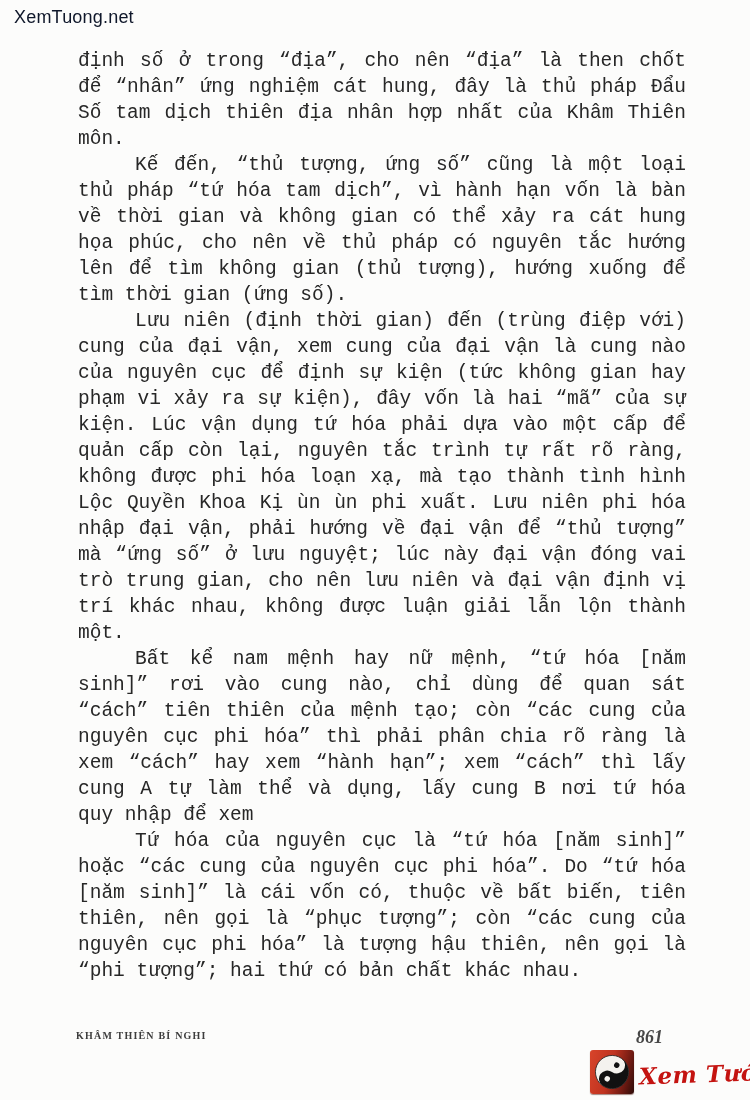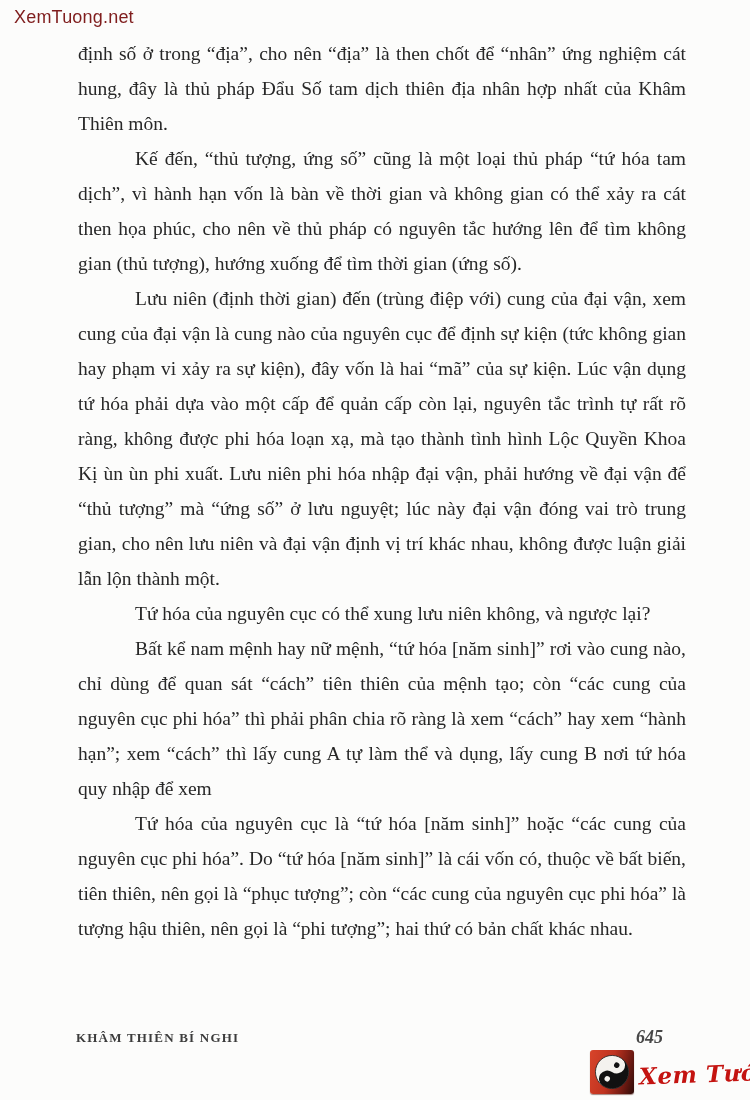--- a/index.html
+++ b/index.html
@@ -12,39 +12,40 @@
   }
   .page{
     position:absolute;inset:0;
     background:#fcfcfb;
   }
   
   .watermark-top{
     position:absolute;left:14px;top:7px;
     font-family:"Liberation Sans", sans-serif;
     font-size:18px;
-    color:#7f1d1d;
+    color:#0f172a;
     letter-spacing:0.2px;
   }
   
   .body-text{
-    position:absolute;left:78px;top:36px;width:608px;
+    position:absolute;left:78px;top:48px;width:608px;
     font-size:19.5px;
-    line-height:35px;
+    line-height:26px;
     color:#272727;
     text-align:justify;
     text-rendering:optimizeLegibility;
+    font-family:Liberation Mono, monospace;
   }
   .body-text p{margin:0;padding:0;}
   .body-text p.indent{text-indent:57px;}
   .body-text p.qlabel{text-indent:57px;font-weight:bold;}
   
   .footer-title{
     position:absolute;left:76px;top:1030px;
-    font-size:13px;font-weight:bold;
+    font-size:10px;font-weight:bold;
     letter-spacing:1.2px;
     color:#3c3c3c;
   }
   .footer-page{
     position:absolute;left:636px;top:1027px;
     font-size:18px;font-style:italic;font-weight:bold;
     color:#474747;
   }
   
   .logo-bottom{
@@ -71,30 +72,29 @@
 </style>
 </head>
 <body>
 
 <div class="page">
 
   <div class="watermark-top">XemTuong.net</div>
 
   <div class="body-text">
     <p>định số ở trong “địa”, cho nên “địa” là then chốt để “nhân” ứng nghiệm cát hung, đây là thủ pháp Đẩu Số tam dịch thiên địa nhân hợp nhất của Khâm Thiên môn.</p>
-    <p class="indent">Kế đến, “thủ tượng, ứng số” cũng là một loại thủ pháp “tứ hóa tam dịch”, vì hành hạn vốn là bàn về thời gian và không gian có thể xảy ra cát then họa phúc, cho nên về thủ pháp có nguyên tắc hướng lên để tìm không gian (thủ tượng), hướng xuống để tìm thời gian (ứng số).</p>
+    <p class="indent">Kế đến, “thủ tượng, ứng số” cũng là một loại thủ pháp “tứ hóa tam dịch”, vì hành hạn vốn là bàn về thời gian và không gian có thể xảy ra cát hung họa phúc, cho nên về thủ pháp có nguyên tắc hướng lên để tìm không gian (thủ tượng), hướng xuống để tìm thời gian (ứng số).</p>
     <p class="indent">Lưu niên (định thời gian) đến (trùng điệp với) cung của đại vận, xem cung của đại vận là cung nào của nguyên cục để định sự kiện (tức không gian hay phạm vi xảy ra sự kiện), đây vốn là hai “mã” của sự kiện. Lúc vận dụng tứ hóa phải dựa vào một cấp để quản cấp còn lại, nguyên tắc trình tự rất rõ ràng, không được phi hóa loạn xạ, mà tạo thành tình hình Lộc Quyền Khoa Kị ùn ùn phi xuất. Lưu niên phi hóa nhập đại vận, phải hướng về đại vận để “thủ tượng” mà “ứng số” ở lưu nguyệt; lúc này đại vận đóng vai trò trung gian, cho nên lưu niên và đại vận định vị trí khác nhau, không được luận giải lẫn lộn thành một.</p>
-    <p class="indent">Tứ hóa của nguyên cục có thể xung lưu niên không, và ngược lại?</p>
     <p class="indent">Bất kể nam mệnh hay nữ mệnh, “tứ hóa [năm sinh]” rơi vào cung nào, chỉ dùng để quan sát “cách” tiên thiên của mệnh tạo; còn “các cung của nguyên cục phi hóa” thì phải phân chia rõ ràng là xem “cách” hay xem “hành hạn”; xem “cách” thì lấy cung A tự làm thể và dụng, lấy cung B nơi tứ hóa quy nhập để xem</p>
     <p class="indent">Tứ hóa của nguyên cục là “tứ hóa [năm sinh]” hoặc “các cung của nguyên cục phi hóa”. Do “tứ hóa [năm sinh]” là cái vốn có, thuộc về bất biến, tiên thiên, nên gọi là “phục tượng”; còn “các cung của nguyên cục phi hóa” là tượng hậu thiên, nên gọi là “phi tượng”; hai thứ có bản chất khác nhau.</p>
   </div>
 
   <div class="footer-title">KHÂM THIÊN BÍ NGHI</div>
 
-  <div class="footer-page">645</div>
+  <div class="footer-page">861</div>
 
   <div class="logo-bottom">
     <div class="logo-box">
       <svg viewBox="0 0 100 100" width="36" height="36" aria-hidden="true">
         <g transform="rotate(35 50 50)">
           <circle cx="50" cy="50" r="46" fill="#f4f2ee"></circle>
           <path d="M50 4 a46 46 0 0 1 0 92 a23 23 0 0 1 0 -46 a23 23 0 0 0 0 -46 Z" fill="#111111"></path>
           <circle cx="50" cy="27" r="7.5" fill="#111111"></circle>
           <circle cx="50" cy="73" r="7.5" fill="#f4f2ee"></circle>
           <circle cx="50" cy="50" r="46" fill="none" stroke="#1a1a1a" stroke-width="2"></circle>

